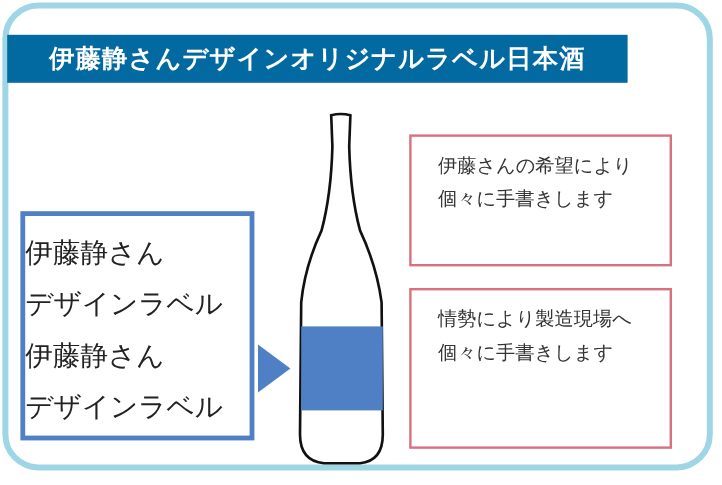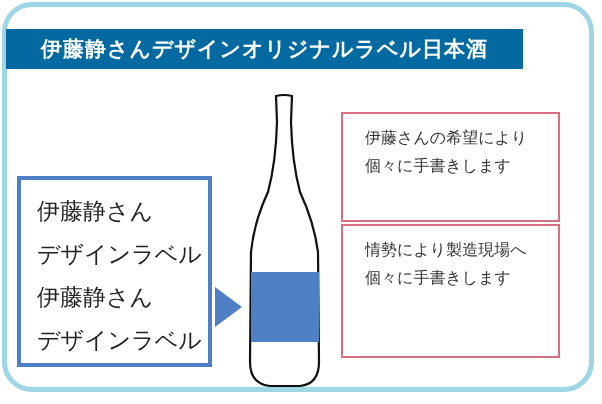--- a/index.html
+++ b/index.html
@@ -4,32 +4,32 @@
 <style>
   html, body { margin: 0; padding: 0; background: #ffffff; }
   body { width: 602px; height: 404px; position: relative; overflow: hidden;
          font-family: "DejaVu Sans", "Liberation Sans", sans-serif; }
   .frame { position: absolute; left: 2px; top: 2px; width: 592px; height: 390px;
            border: 5px solid #9fd6e6; border-radius: 30px; background: #ffffff; box-sizing: border-box; }
   .title-bar { position: absolute; left: 6px; top: 29px; width: 517px; height: 40px;
                background: #0369a1; color: #ffffff; font-weight: bold; font-size: 21px;
                display: flex; align-items: center; justify-content: center; letter-spacing: 1px; }
   .left-box { position: absolute; left: 17px; top: 176px; width: 195px; height: 191px;
-              border: 4px solid #4f7fc4; box-sizing: border-box; padding: 10px 16px;
+              border: 4px solid #4f7fc4; box-sizing: border-box; padding: 10px 0;
               font-size: 23px; color: #222; line-height: 43px; }
   .left-box div { white-space: nowrap; }
   .arrow { position: absolute; left: 215px; top: 287px; width: 0; height: 0;
            border-top: 20px solid transparent; border-bottom: 20px solid transparent;
            border-left: 27px solid #4f7fc4; }
   .bottle { position: absolute; left: 240px; top: 92px; }
   .note { position: absolute; border: 2px solid #d9707f; box-sizing: border-box;
           font-size: 16px; color: #333; line-height: 28px; padding: 10px 0 0 22px; background: #fff; }
   .note div { white-space: nowrap; }
   .note1 { left: 341px; top: 112px; width: 219px; height: 110px; }
-  .note2 { left: 341px; top: 224px; width: 219px; height: 134px; }
+  .note2 { left: 341px; top: 240px; width: 219px; height: 134px; }
 </style>
 </head>
 <body>
 
 <div class="frame"></div>
 
 <div class="title-bar">
   <span>伊藤静さんデザインオリジナルラベル日本酒</span>
 </div>
 

